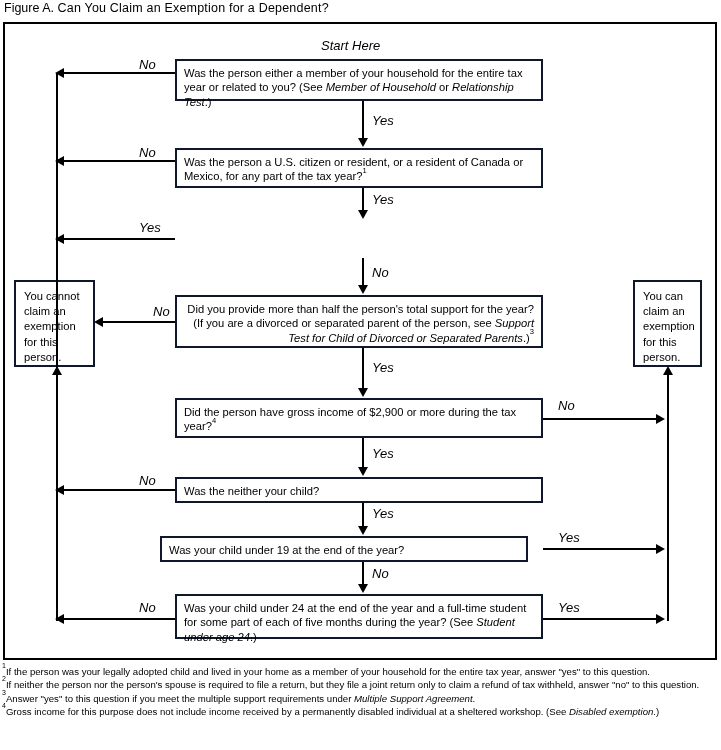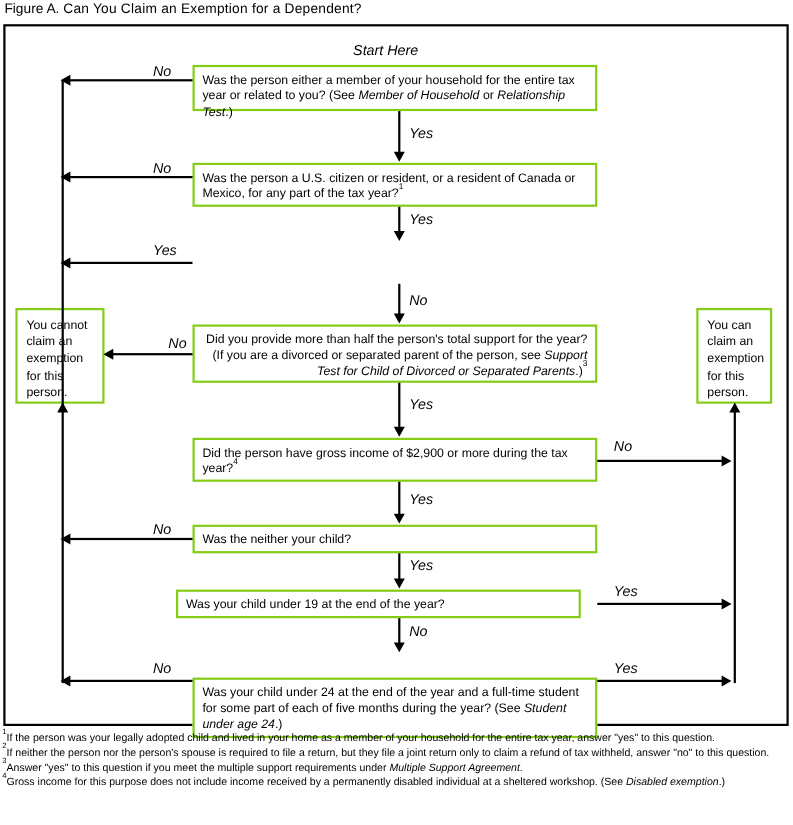--- a/index.html
+++ b/index.html
@@ -24,21 +24,21 @@
   .frame{
     position:absolute;left:3px;top:22px;
     width:714px;height:638px;
     border:2px solid #000;
     box-sizing:border-box;
   }
 
   
   .box{
     position:absolute;
-    border:2px solid #84cc16;
+    border:2px solid #0f172a;
     box-sizing:border-box;
     background:#fff;
     font-size:11.2px;
     line-height:14.4px;
     padding:5px 7px 4px 7px;
   }
   .box.q{ }
   .box.outcome{
     font-size:11.2px;
     line-height:15.2px;
@@ -134,21 +134,21 @@
   </div>
 
   <div class="box q" style="left:175px;top:477px;width:368px;height:26px;">
     <span>Was the neither your child?</span>
   </div>
 
   <div class="box q" style="left:160px;top:536px;width:368px;height:26px;">
     <span>Was your child under 19 at the end of the year?</span>
   </div>
 
-  <div class="box q" style="left:175px;top:616px;width:368px;height:55px;">
+  <div class="box q" style="left:175px;top:594px;width:368px;height:45px;">
     <span>Was your child under 24 at the end of the year and a full-time
     student for some part of each of five months during the year? (See
     <i>Student under age 24</i>.)</span>
   </div>
 
   <div class="box outcome" style="left:14px;top:280px;width:81px;height:87px;">
     <span>You cannot claim an exemption for this person.</span>
   </div>
 
   <div class="box outcome" style="left:633px;top:280px;width:69px;height:87px;">

